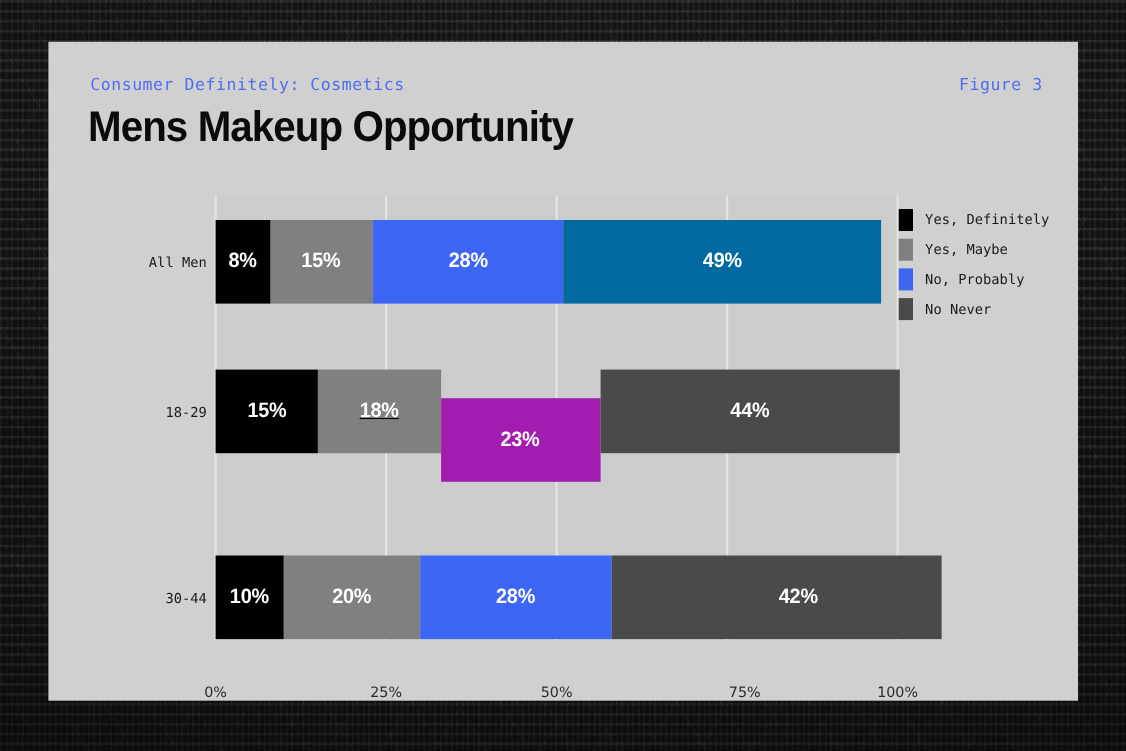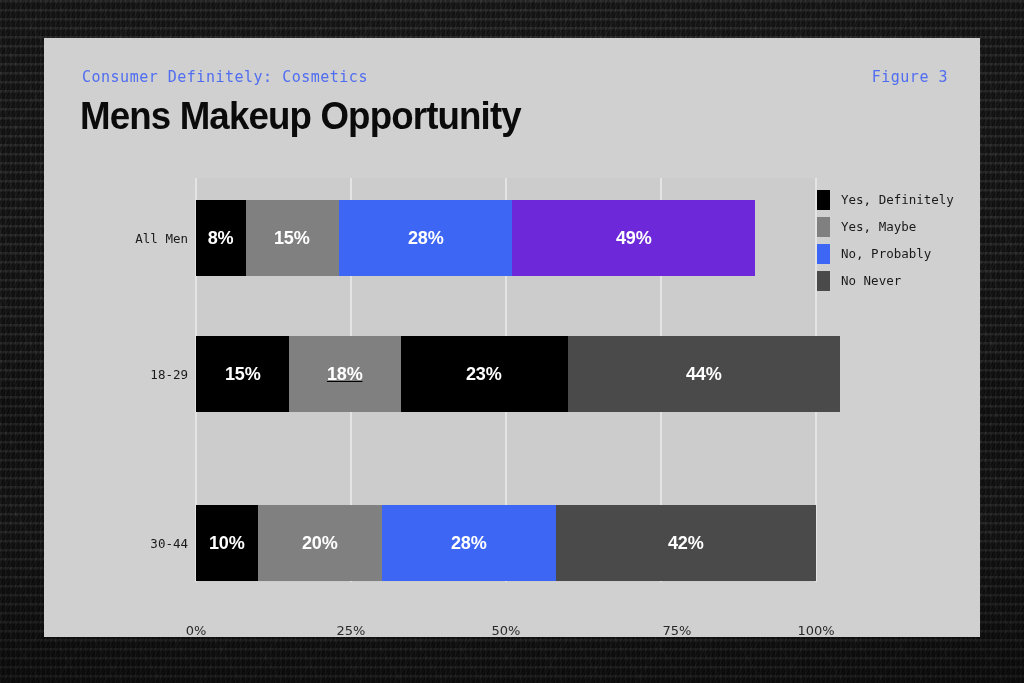--- a/index.html
+++ b/index.html
@@ -296,55 +296,55 @@
           <div class="bar">
             <div class="seg" style="width: 49.6px; background: rgb(0, 0, 0);">
               <span class="seg-label">8%</span>
             </div>
             <div class="seg" style="width: 93px; background: rgb(128, 128, 128);">
               <span class="seg-label">15%</span>
             </div>
             <div class="seg" style="width: 173.6px; background: rgb(61, 102, 245);">
               <span class="seg-label">28%</span>
             </div>
-            <div class="seg" style="width: 243px; background: #6d28d9;">
+            <div class="seg" style="width: 289px; background: #0369a1;">
               <span class="seg-label">49%</span>
             </div>
           </div>
         </div>
         <div class="row" style="top: 158px;">
           <div class="row-label">18-29</div>
           <div class="bar">
             <div class="seg" style="width: 93px; background: rgb(0, 0, 0);">
               <span class="seg-label">15%</span>
             </div>
             <div class="seg" style="width: 111.6px; background: rgb(128, 128, 128); text-decoration: underline;">
               <span class="seg-label">18%</span>
             </div>
-            <div class="seg" style="width: 167px; background: #000000;">
+            <div class="seg" style="width: 145px; background: #a21caf; margin-top: 26px;">
               <span class="seg-label">23%</span>
             </div>
             <div class="seg" style="width: 272.8px; background: rgb(74, 74, 74);">
               <span class="seg-label">44%</span>
             </div>
           </div>
         </div>
         <div class="row" style="top: 279px; margin-top: 48px;">
           <div class="row-label">30-44</div>
           <div class="bar">
             <div class="seg" style="width: 62px; background: rgb(0, 0, 0);">
               <span class="seg-label">10%</span>
             </div>
             <div class="seg" style="width: 124px; background: rgb(128, 128, 128);">
               <span class="seg-label">20%</span>
             </div>
             <div class="seg" style="width: 173.6px; background: rgb(61, 102, 245);">
               <span class="seg-label">28%</span>
             </div>
-            <div class="seg" style="width: 260.4px; background: rgb(74, 74, 74);">
+            <div class="seg" style="width: 260.4px; background: rgb(74, 74, 74); padding-left: 40px;">
               <span class="seg-label">42%</span>
             </div>
           </div>
         </div>
       </div>
 
     <div class="xaxis">
         <div class="xtick" style="left: 44px;">0%</div>
         <div class="xtick" style="left: 199px;">25%</div>
         <div class="xtick" style="left: 354px;">50%</div>

